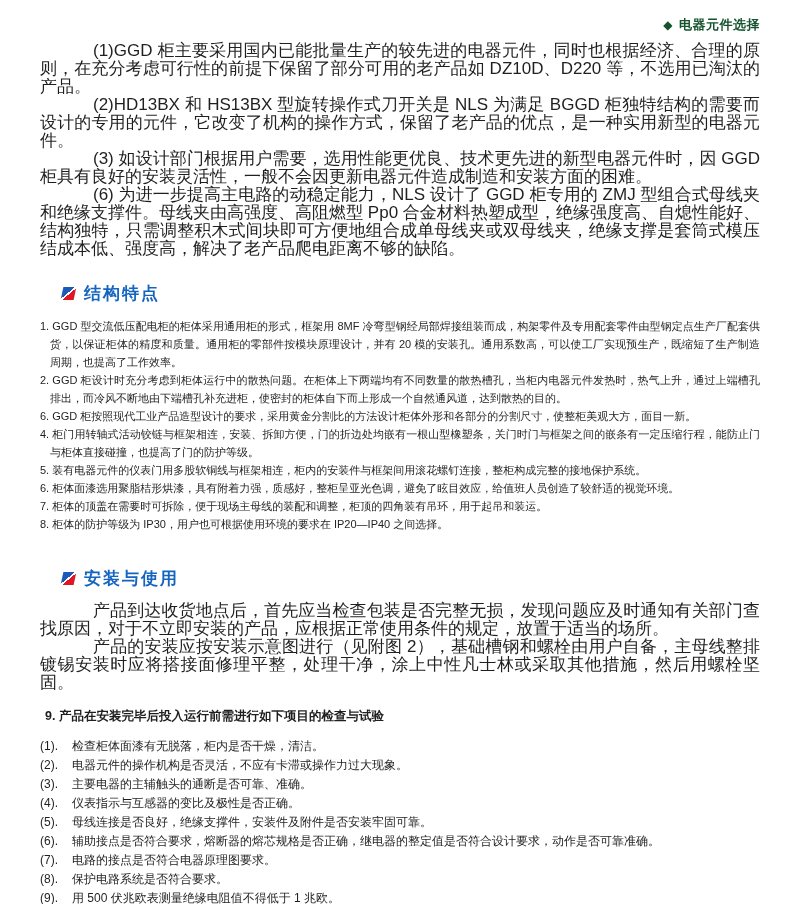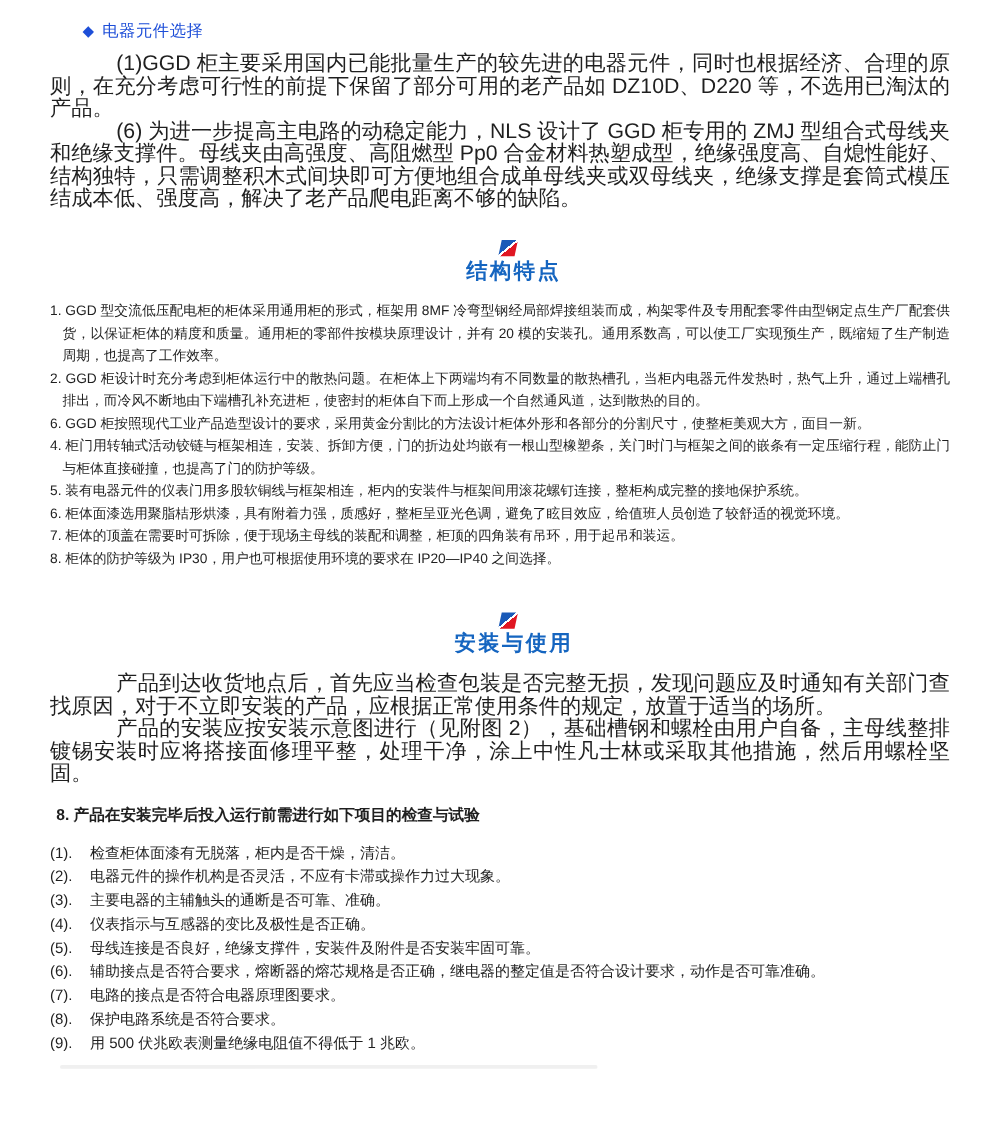--- a/index.html
+++ b/index.html
@@ -5,28 +5,28 @@
   html,body{margin:0;padding:0;background:#ffffff;}
   body{
     width:800px;min-height:904px;
     font-family:"Liberation Sans","DejaVu Sans",sans-serif;
     color:#1f1f1f;
     -webkit-font-smoothing:antialiased;
   }
   .page{box-sizing:border-box;width:800px;min-height:904px;padding:14px 40px 10px 40px;background:#fff;}
 
   
-  .s1-title{font-size:13px;font-weight:normal;color:#1d4ed8;margin:2px 0 8px 26px;letter-spacing:.5px;}
+  .s1-title{font-size:13px;font-weight:bold;color:#14532d;margin:2px 0 8px 26px;letter-spacing:.5px;text-align:right;}
   .s1-title .diamond{margin-right:6px;font-size:12px;}
 
   
   .para{margin:0;font-size:17px;line-height:18px;text-indent:53px;text-align:justify;}
 
   
-  .sec-head{display:flex;align-items:center;margin:24px 0 12px 22px;flex-direction:column;}
+  .sec-head{display:flex;align-items:center;margin:24px 0 12px 22px;}
   .sec-head.install{margin-top:34px;text-align:center;}
   .flag-icon{
     width:13px;height:13px;margin-right:9px;flex:0 0 auto;
     transform:skewX(-12deg);
     background:linear-gradient(135deg,#1a5ab8 45%,#ffffff 45%,#ffffff 55%,#e01622 55%);
   }
   .sec-title{font-size:17px;font-weight:bold;color:#1565c0;letter-spacing:2px;}
 
   
   .nlist{margin:0;}
@@ -43,20 +43,22 @@
 </style>
 </head>
 <body>
 
 <div class="page">
 
   <div class="s1-title">
     <span class="diamond">◆</span><span>电器元件选择</span>
   </div>
   <p class="para">(1)GGD 柜主要采用国内已能批量生产的较先进的电器元件，同时也根据经济、合理的原则，在充分考虑可行性的前提下保留了部分可用的老产品如 DZ10D、D220 等，不选用已淘汰的产品。</p>
+  <p class="para">(2)HD13BX 和 HS13BX 型旋转操作式刀开关是 NLS 为满足 BGGD 柜独特结构的需要而设计的专用的元件，它改变了机构的操作方式，保留了老产品的优点，是一种实用新型的电器元件。</p>
+  <p class="para">(3) 如设计部门根据用户需要，选用性能更优良、技术更先进的新型电器元件时，因 GGD 柜具有良好的安装灵活性，一般不会因更新电器元件造成制造和安装方面的困难。</p>
   <p class="para">(6) 为进一步提高主电路的动稳定能力，NLS 设计了 GGD 柜专用的 ZMJ 型组合式母线夹和绝缘支撑件。母线夹由高强度、高阻燃型 Pp0 合金材料热塑成型，绝缘强度高、自熄性能好、结构独特，只需调整积木式间块即可方便地组合成单母线夹或双母线夹，绝缘支撑是套筒式模压结成本低、强度高，解决了老产品爬电距离不够的缺陷。</p>
 
   <div class="sec-head">
     <span class="flag-icon"></span>
     <span class="sec-title">结构特点</span>
   </div>
   <div class="nlist">
     <div class="nitem">1. GGD 型交流低压配电柜的柜体采用通用柜的形式，框架用 8MF 冷弯型钢经局部焊接组装而成，构架零件及专用配套零件由型钢定点生产厂配套供货，以保证柜体的精度和质量。通用柜的零部件按模块原理设计，并有 20 模的安装孔。通用系数高，可以使工厂实现预生产，既缩短了生产制造周期，也提高了工作效率。</div>
     <div class="nitem">2. GGD 柜设计时充分考虑到柜体运行中的散热问题。在柜体上下两端均有不同数量的散热槽孔，当柜内电器元件发热时，热气上升，通过上端槽孔排出，而冷风不断地由下端槽孔补充进柜，使密封的柜体自下而上形成一个自然通风道，达到散热的目的。</div>
     <div class="nitem">6. GGD 柜按照现代工业产品造型设计的要求，采用黄金分割比的方法设计柜体外形和各部分的分割尺寸，使整柜美观大方，面目一新。</div>
@@ -68,21 +70,21 @@
   </div>
 
   <div class="sec-head install">
     <span class="flag-icon"></span>
     <span class="sec-title">安装与使用</span>
   </div>
   <p class="para">产品到达收货地点后，首先应当检查包装是否完整无损，发现问题应及时通知有关部门查找原因，对于不立即安装的产品，应根据正常使用条件的规定，放置于适当的场所。</p>
 
   <p class="para">产品的安装应按安装示意图进行（见附图 2），基础槽钢和螺栓由用户自备，主母线整排镀锡安装时应将搭接面修理平整，处理干净，涂上中性凡士林或采取其他措施，然后用螺栓坚固。</p>
 
-  <div class="sub-title">8. 产品在安装完毕后投入运行前需进行如下项目的检查与试验</div>
+  <div class="sub-title">9. 产品在安装完毕后投入运行前需进行如下项目的检查与试验</div>
 
   <div class="checks">
     <div class="check-row">
       <span class="check-num">(1).</span>
       <span class="check-text">检查柜体面漆有无脱落，柜内是否干燥，清洁。</span>
     </div>
     <div class="check-row">
       <span class="check-num">(2).</span>
       <span class="check-text">电器元件的操作机构是否灵活，不应有卡滞或操作力过大现象。</span>
     </div>

